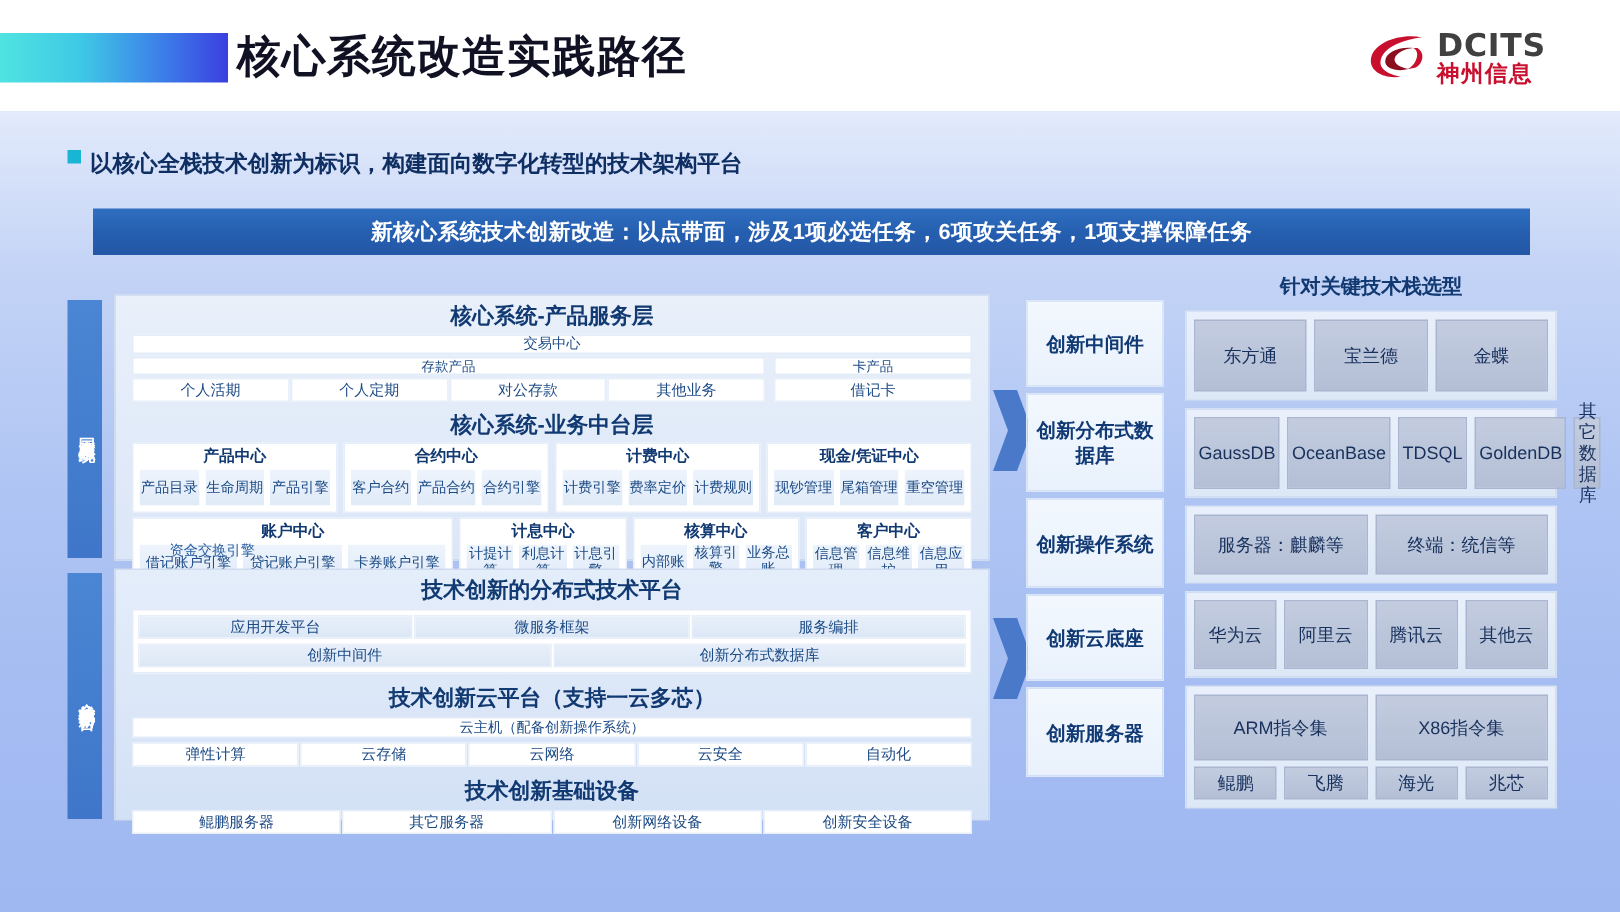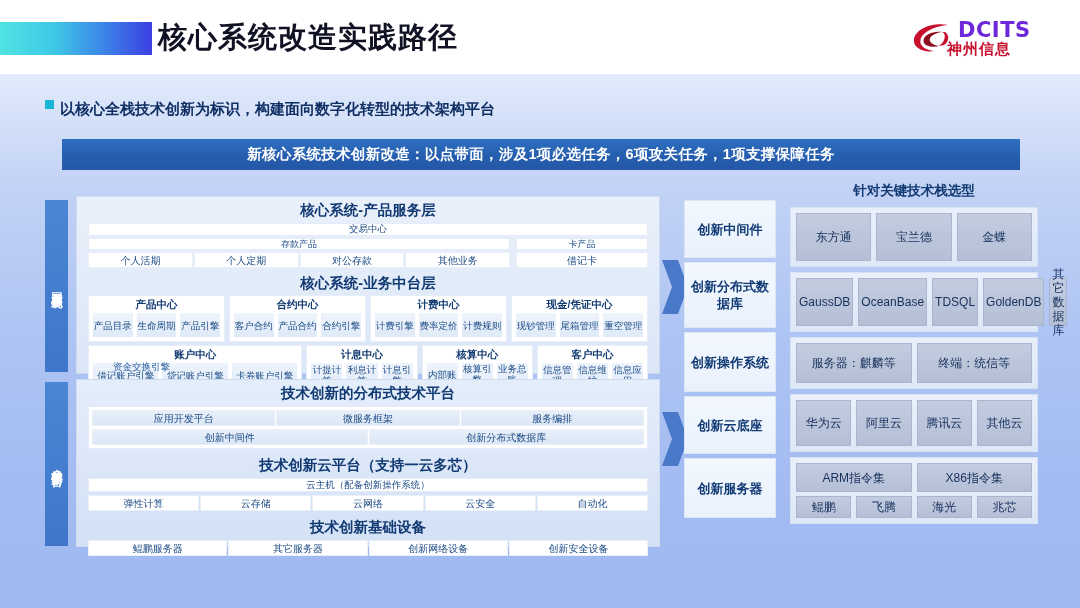--- a/index.html
+++ b/index.html
@@ -22,24 +22,24 @@
   }
   .hdr-title {
     position:absolute; left:158px; top:18px;
     font-size:29px; font-weight:bold; letter-spacing:1px; color:#111124;
     font-family:"DejaVu Sans","Liberation Sans",sans-serif;
   }
   .logo { position:absolute; right:36px; top:16px; width:132px; height:46px; }
   .logo-mark { position:absolute; left:0; top:4px; width:40px; height:38px; }
   .logo-en {
     position:absolute; left:46px; top:2px; font-size:21px; font-weight:bold;
-    color:#6d28d9; letter-spacing:0.5px; font-family:"DejaVu Sans","Liberation Sans",sans-serif;
+    color:#404040; letter-spacing:0.5px; font-family:"DejaVu Sans","Liberation Sans",sans-serif;
   }
   .logo-cn {
-    position:absolute; left:35px; top:24px; font-size:15px; font-weight:bold;
+    position:absolute; left:46px; top:24px; font-size:15px; font-weight:bold;
     color:#c8102e; letter-spacing:1px;
   }
 
   
   .bullet-row { position:absolute; left:45px; top:100px; display:flex; align-items:flex-start; }
   .bullet-sq { width:9px; height:9px; background:#19b5d4; margin-right:6px; }
   .bullet-txt { font-size:15px; font-weight:bold; color:#0f2f63; }
 
   .banner {
     position:absolute; left:62px; top:139px; width:958px; height:31px;
@@ -115,21 +115,21 @@
   .rchip {
     flex:1; background:linear-gradient(180deg,#c3ccdf 0%,#b4bfd6 100%);
     border:1px solid #aab6d0;
     display:flex; align-items:center; justify-content:center; text-align:center;
     font-size:12px; color:#17305c; line-height:14px; padding:2px;
   }
   .rchip.tall { height:48px; }
   .rchip.db { height:48px; font-size:12px; }
   .rchip.srv { height:40px; }
   .rchip.cloud { height:46px; }
-  .rchip.isa { height:29px; font-size:12px; }
+  .rchip.isa { height:44px; font-size:12px; }
   .rchip.cpu { height:22px; font-size:12px; }
 </style>
 </head>
 <body>
 
 <div class="header">
   <div class="hdr-accent"></div>
   <div class="hdr-title">核心系统改造实践路径</div>
   <div class="logo">
     <svg class="logo-mark" viewBox="0 0 40 38">

